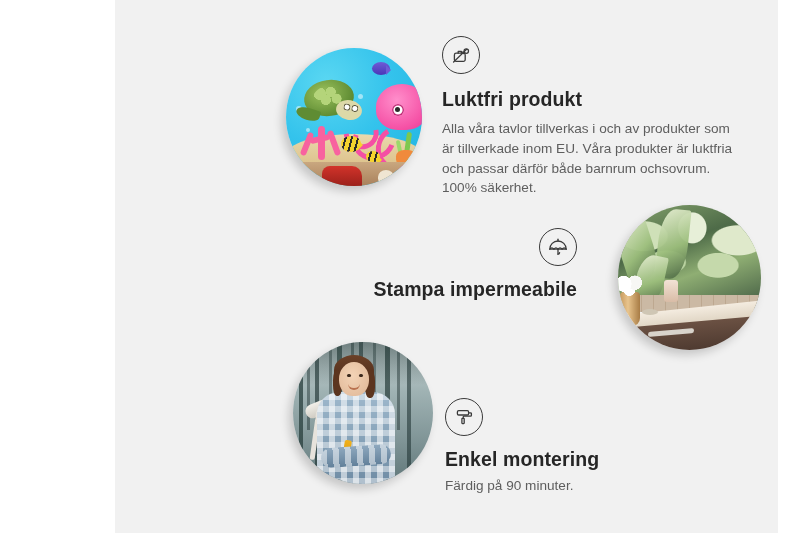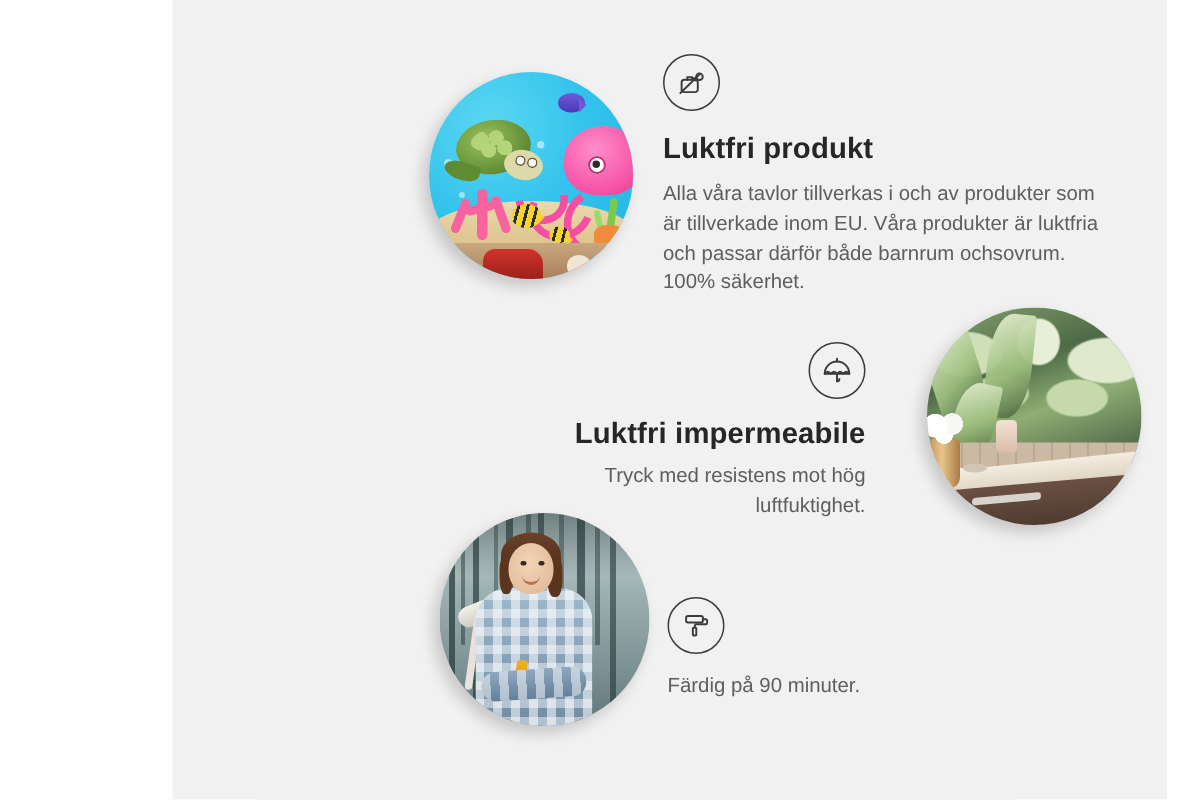--- a/index.html
+++ b/index.html
@@ -408,22 +408,21 @@
     <div class="feature" id="feature-waterproof">
       <div class="icon-wrap">
         <svg width="24" height="24" viewBox="0 0 24 24" fill="none" stroke="#3b3b3b" stroke-width="1.3" stroke-linecap="round" stroke-linejoin="round">
           <path d="M3.8 14.2a8.2 8.2 0 0 1 16.4 0z"></path>
           <path d="M3.8 14.2c1.4-1.9 2.7-1.9 4.1 0 1.4-1.9 2.7-1.9 4.1 0 1.4-1.9 2.7-1.9 4.1 0 1.4-1.9 2.7-1.9 4.1 0"></path>
           <line x1="12" y1="14.2" x2="12" y2="19.2"></line>
           <path d="M12 19.2a1.6 1.6 0 0 0 1.6-1.6"></path>
           <line x1="12" y1="4.2" x2="12" y2="6"></line>
         </svg>
       </div>
-      <h2 class="nowrap">Luktfri impermeabile</h2>
-      <p>Tryck med resistens mot hög luftfuktighet.</p>
+      <h2 class="nowrap">Stampa impermeabile</h2>
     </div>
 
     <div class="photo-circle" id="img-bathroom">
       <div class="photo-inner">
         <div class="bt-wall"></div>
         <div class="bt-leaf bt-l1"></div>
         <div class="bt-leaf bt-l2"></div>
 
         <div class="bt-leaf bt-l5"></div>
 
@@ -462,17 +461,18 @@
     </div>
 
     <div class="feature" id="feature-assembly">
       <div class="icon-wrap">
         <svg width="24" height="24" viewBox="0 0 24 24" fill="none" stroke="#3b3b3b" stroke-width="1.3" stroke-linecap="round" stroke-linejoin="round">
           <rect x="5.4" y="5.6" width="11.2" height="4.4" rx="1.3"></rect>
           <path d="M16.6 7.8h1.9a.9.9 0 0 1 .9.9v1.6a.9.9 0 0 1-.9.9h-6.4a.9.9 0 0 0-.9.9v1.3"></path>
           <rect x="9.9" y="13.4" width="2.3" height="5.2" rx="0.5"></rect>
         </svg>
       </div>
+      <h2>Enkel montering</h2>
       <p>Färdig på 90 minuter.</p>
     </div>
 
   </div>
 </div>
 
 </body></html>

